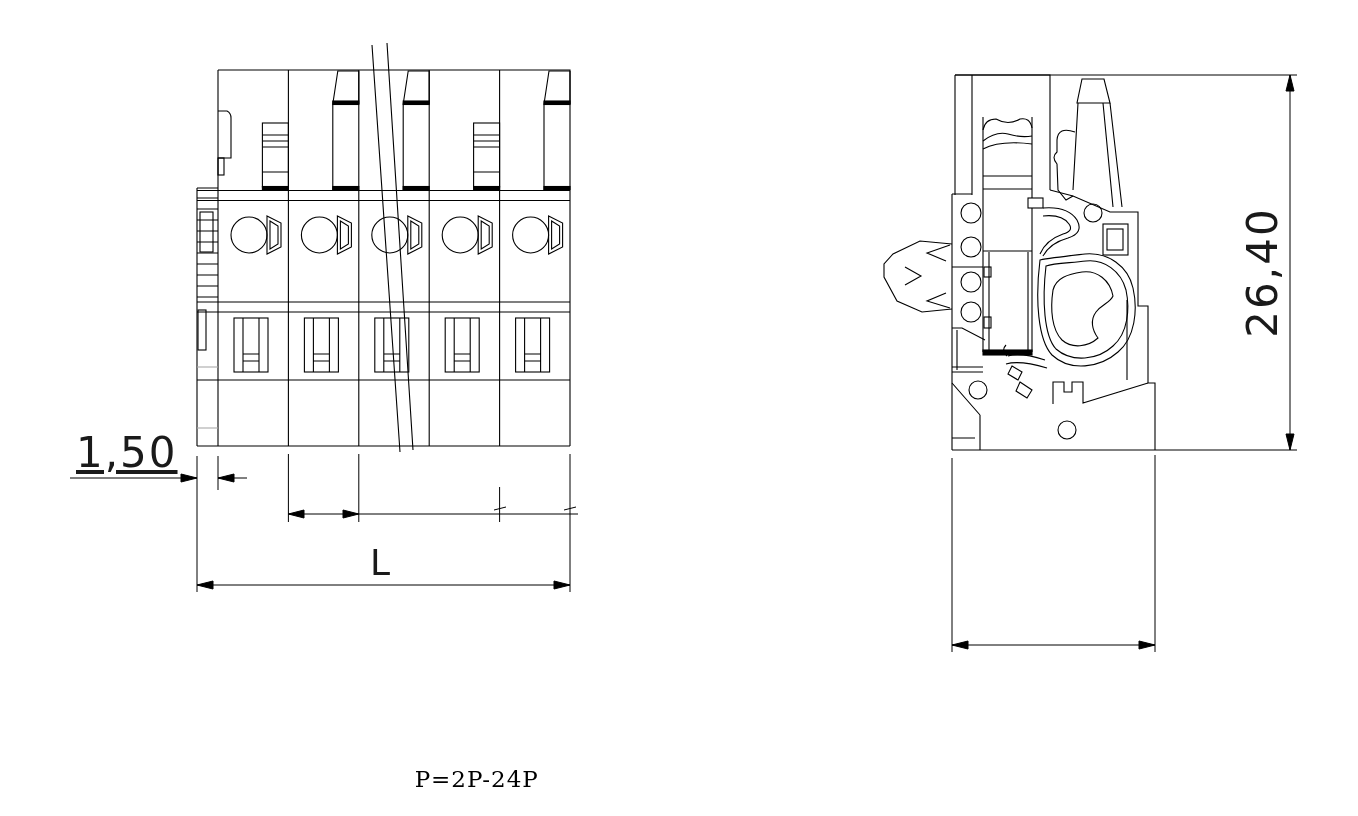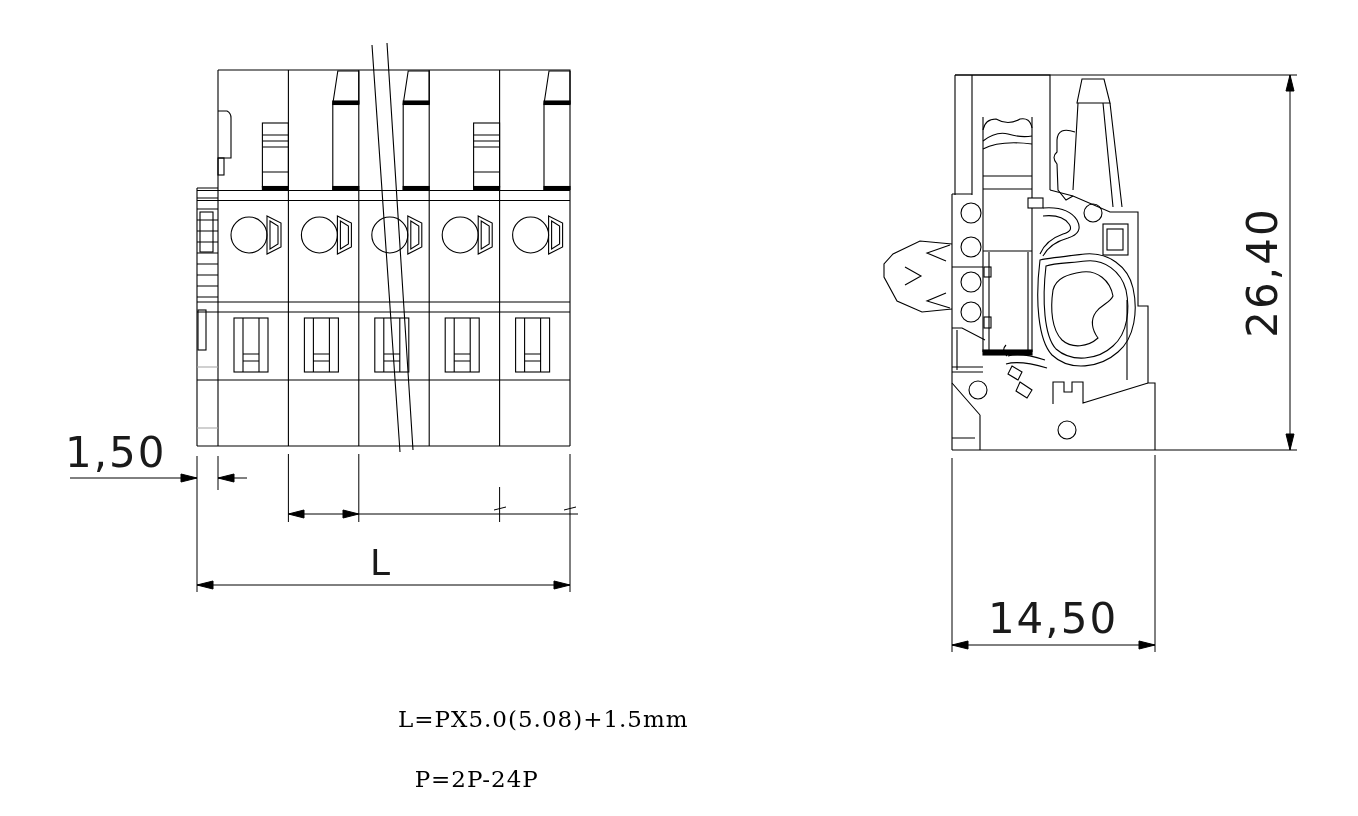--- a/index.html
+++ b/index.html
@@ -172,26 +172,25 @@
     <path d="M955,75 H1297 M952,450 H1297 M1290,75 V450"></path>
     <polygon points="1290,75 1286,91 1294,91" fill="#000"></polygon>
     <polygon points="1290,450 1286,434 1294,434" fill="#000"></polygon>
 
     <path d="M952,458 V652 M1155,455 V652 M952,645 H1155"></path>
     <polygon points="952,645 968,641 968,649" fill="#000"></polygon>
     <polygon points="1155,645 1139,641 1139,649" fill="#000"></polygon>
   </g>
 </svg>
 
-<div class="dim dim-lg" style="left:65px;top:428px;">1,50</div>
+<div class="dim dim-lg" style="left:76px;top:428px;text-decoration:underline;">1,50</div>
 
 
 <div class="dim dim-md" style="left:370px;top:542px;">L</div>
 
 <div class="dim dim-lg rot" style="left:1162px;top:248px;width:200px;">26,40</div>
 
-<div class="dim dim-lg" style="left:943px;top:594px;width:220px;text-align:center;">14,50</div>
 
-<div class="notes" style="left:398px;top:704px;"><span>L=PX5.0(5.08)+1.5mm</span><br>
+<div class="notes" style="left:398px;top:704px;"><br>
   <span>P=2P-24P</span>
 </div>
 
 </div>
 
 </body></html>

